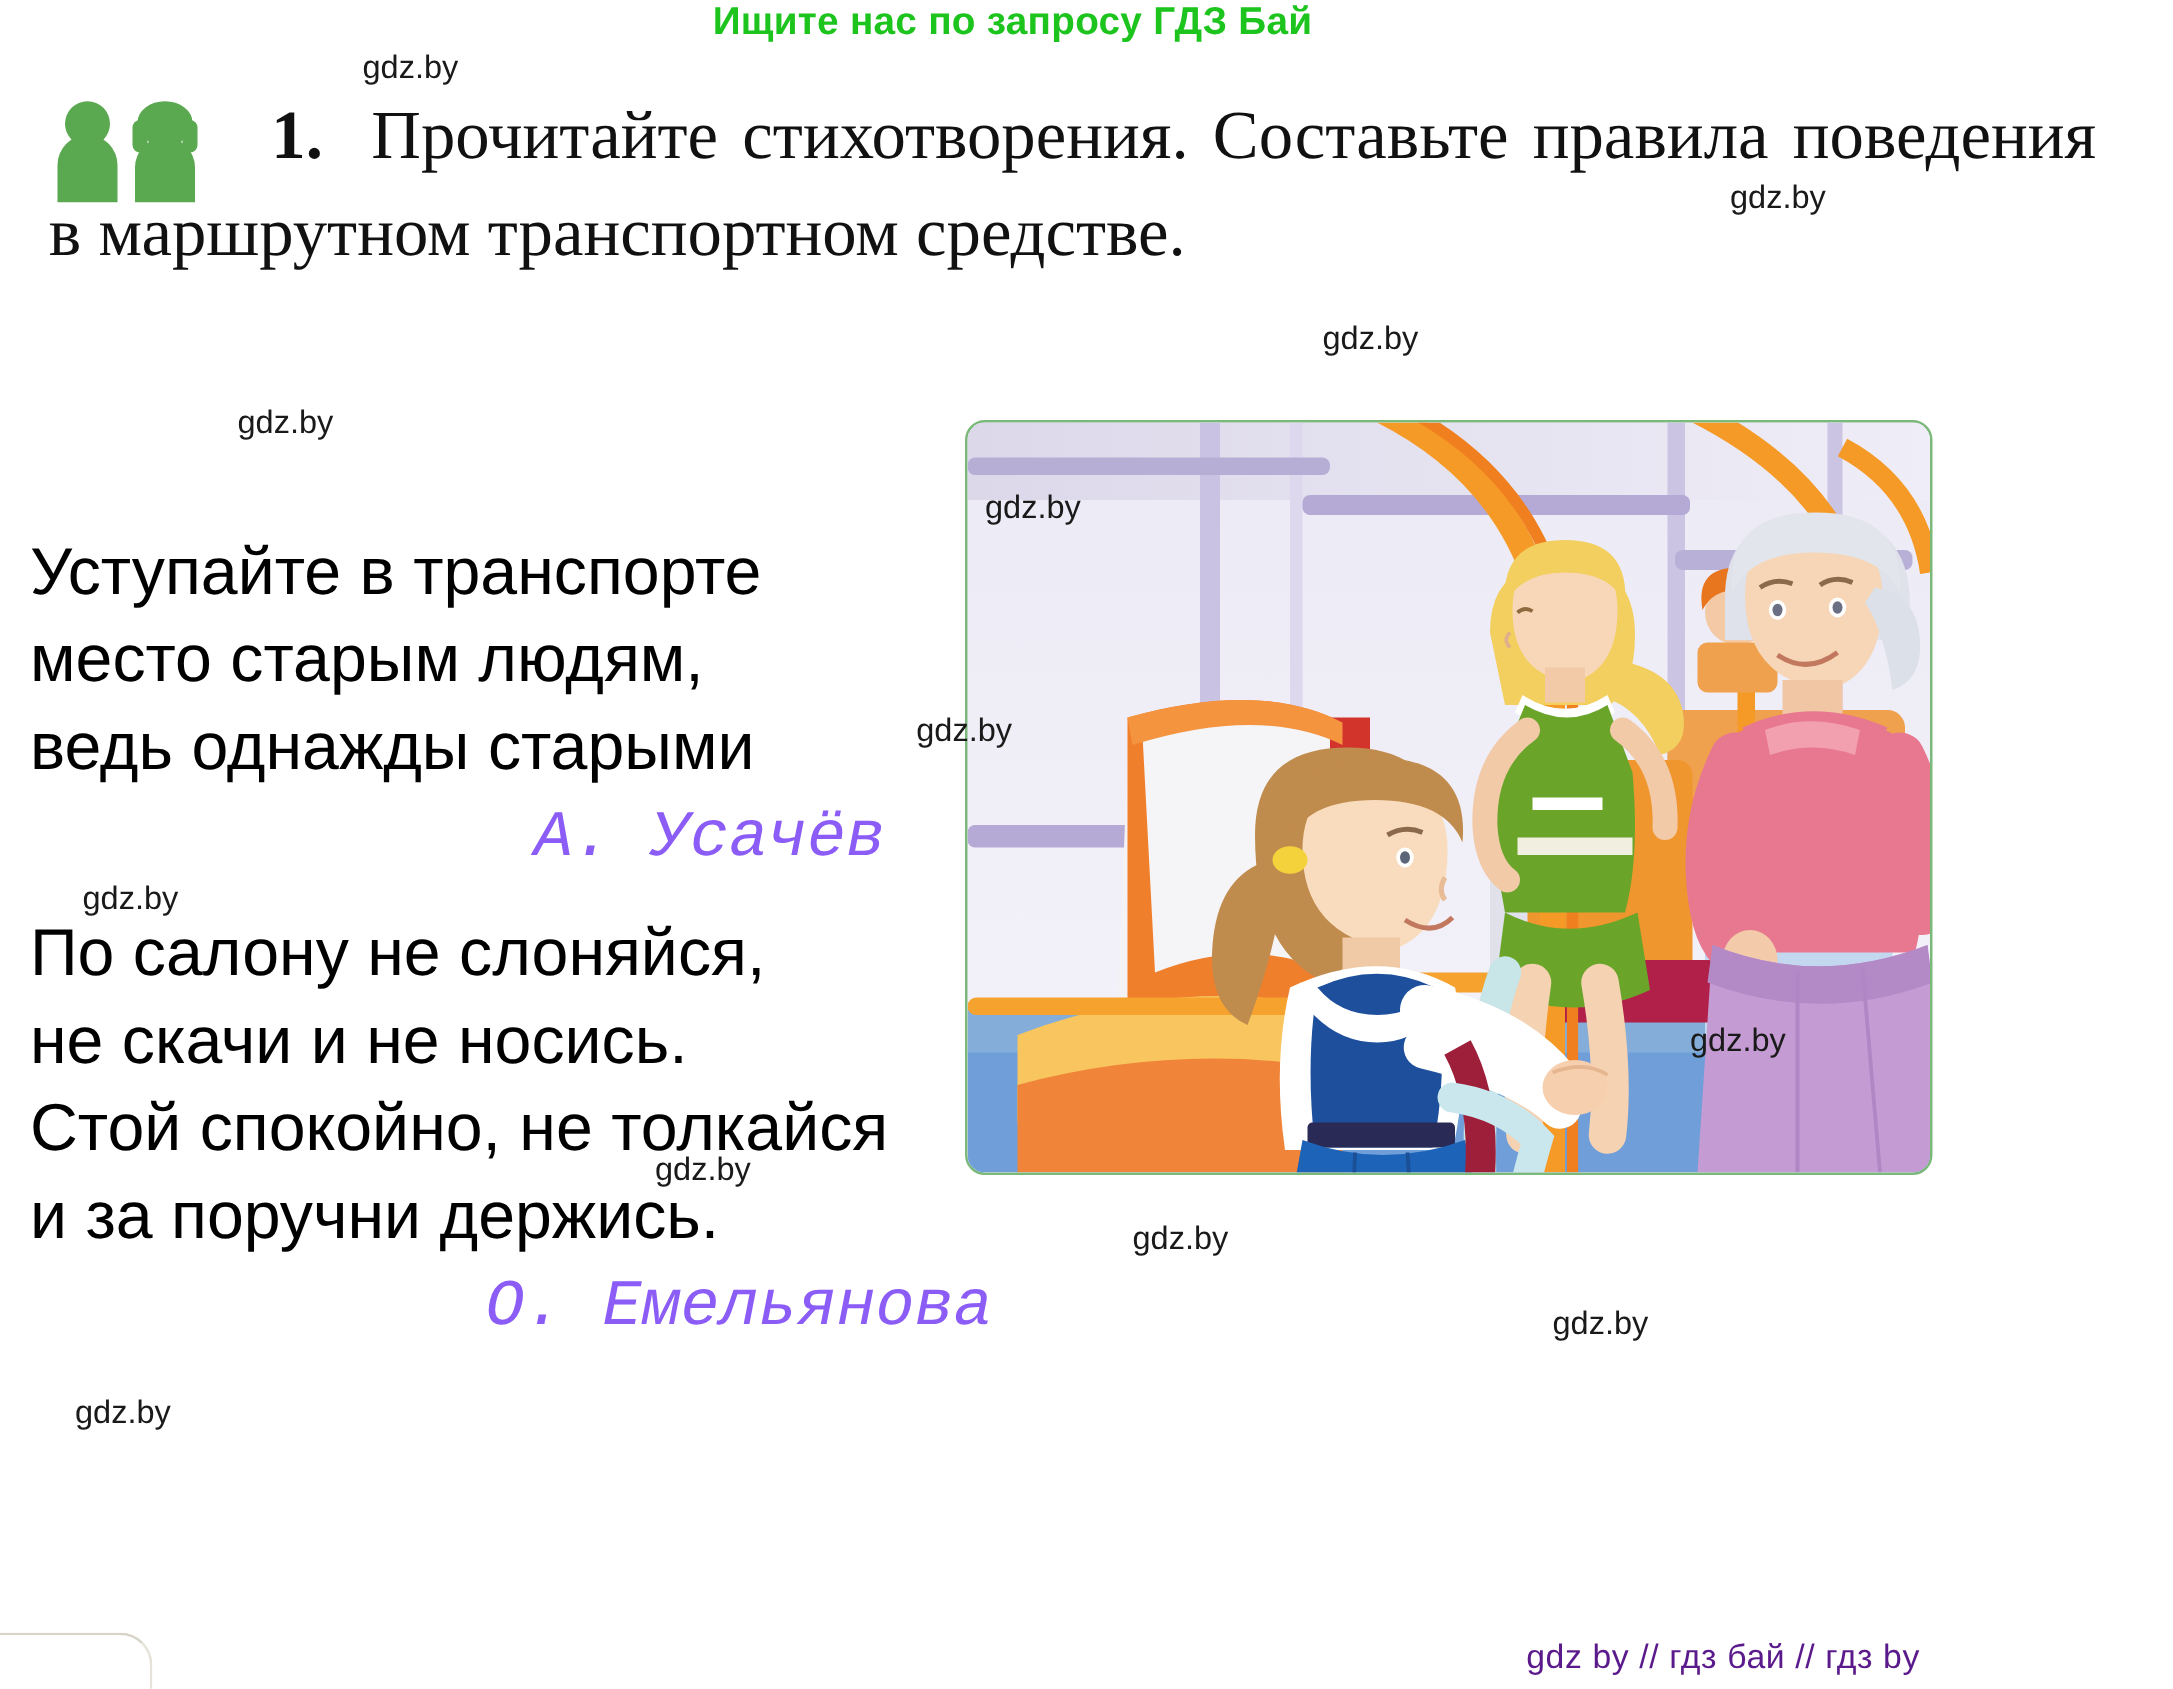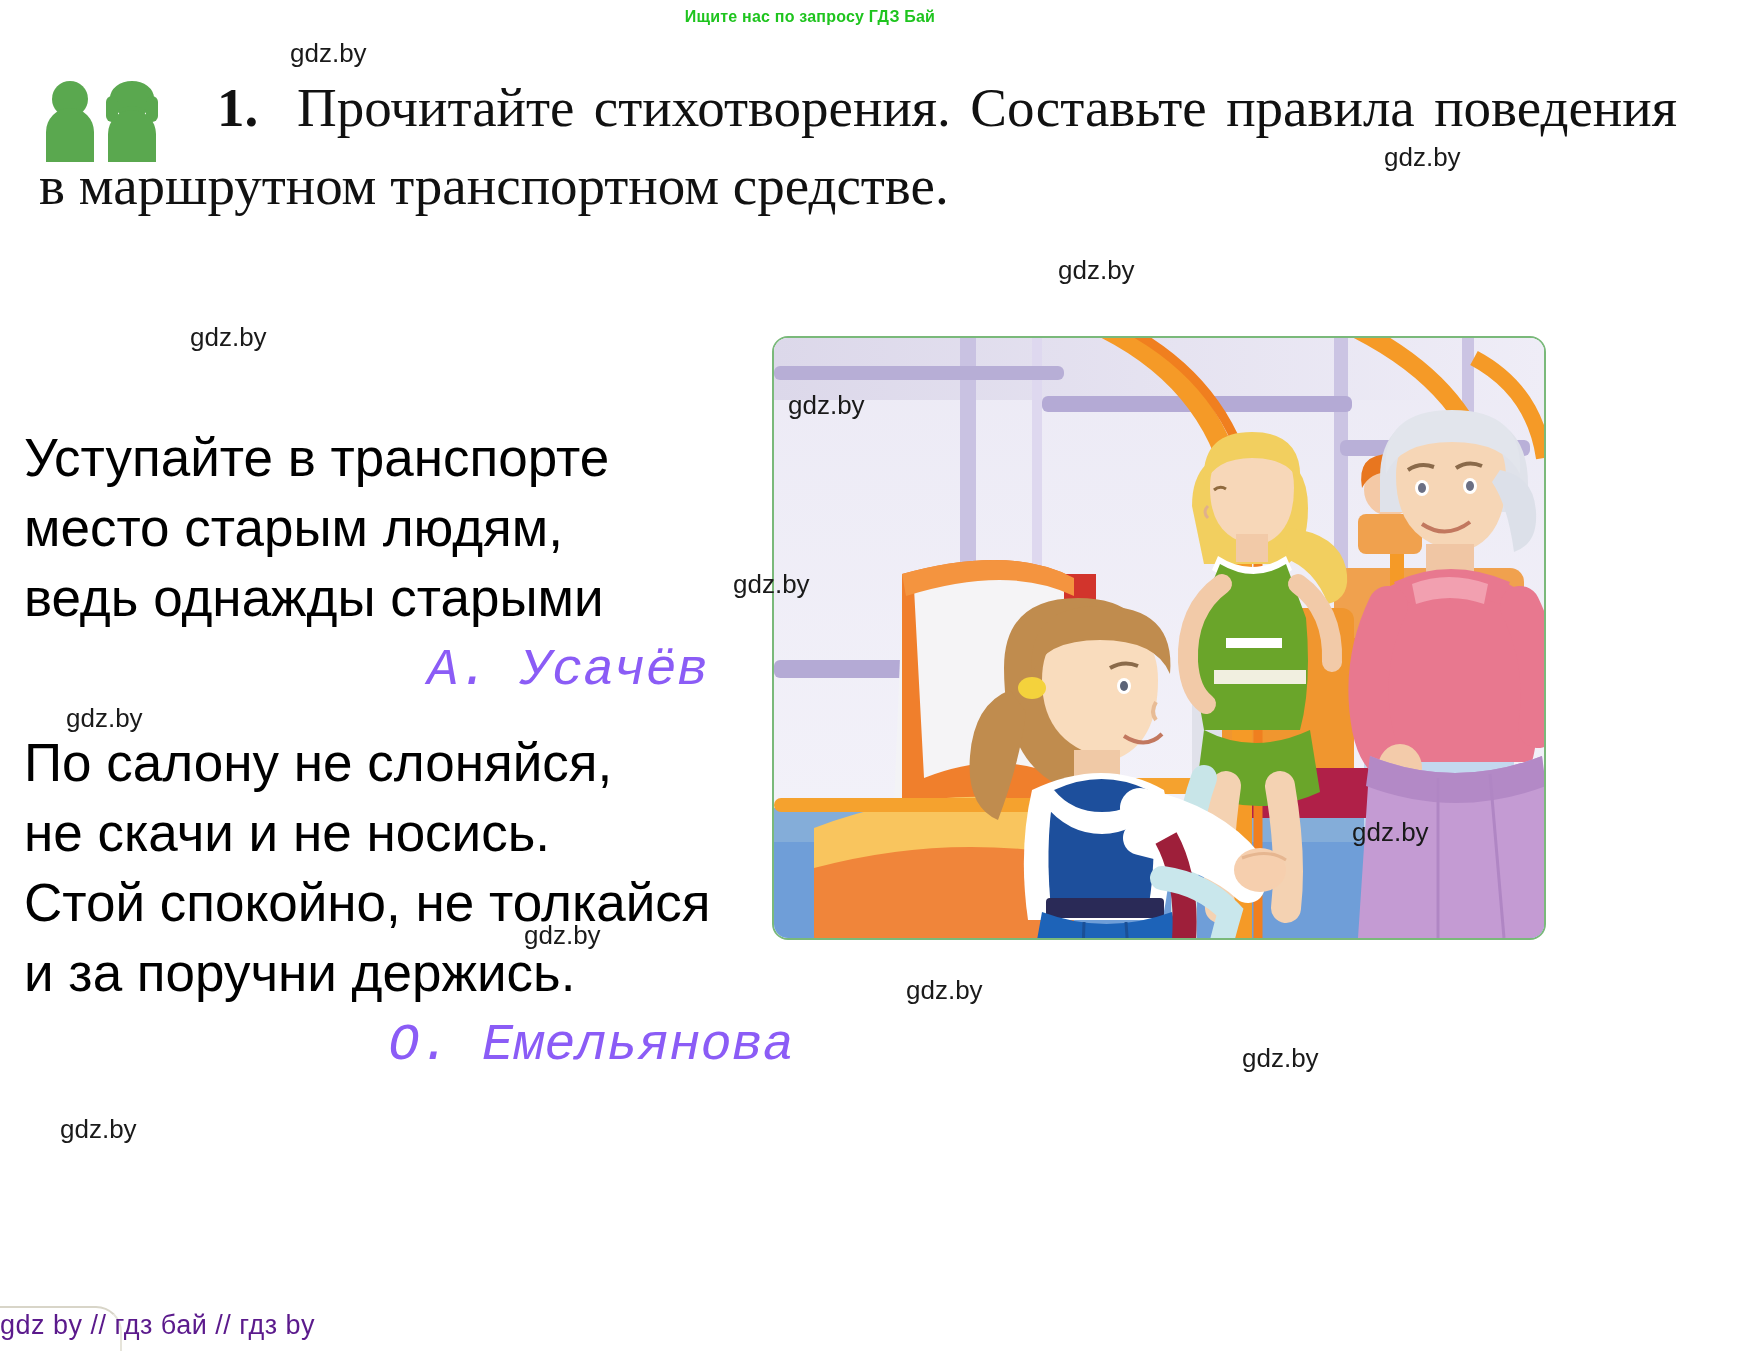--- a/index.html
+++ b/index.html
@@ -20,21 +20,21 @@
   .top-banner {
     position: absolute;
     top: 0;
     left: 0;
     width: 1620px;
     height: 34px;
     display: flex;
     align-items: center;
     justify-content: center;
     font-family: "Liberation Sans", sans-serif;
-    font-size: 16px;
+    font-size: 31px;
     font-weight: bold;
     color: #1ec41e;
     letter-spacing: 0.2px;
   }
 
   
   .page {
     position: absolute;
     top: 34px;
     left: 0;
@@ -132,21 +132,21 @@
 
   
   .footer {
     position: absolute;
     left: 0;
     top: 1299px;
     width: 1536px;
     height: 52px;
     display: flex;
     align-items: center;
-    justify-content: flex-start;
+    justify-content: flex-end;
     font-family: "Liberation Sans", sans-serif;
     font-size: 27px;
     color: #5b1a8c;
     letter-spacing: 0.5px;
   }
 
   
   .corner-artefact {
     position: absolute;
     left: -40px;

